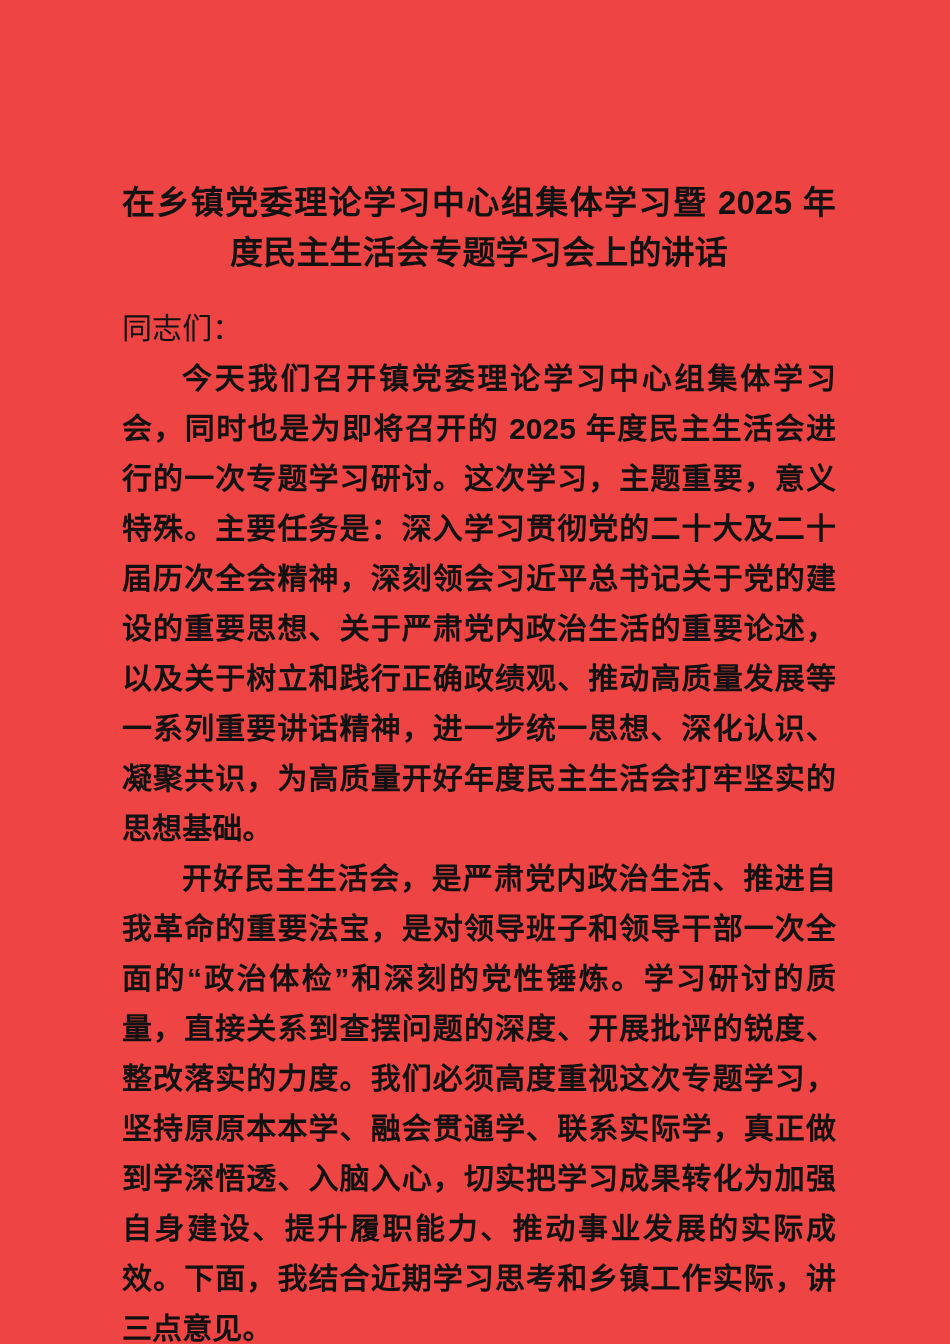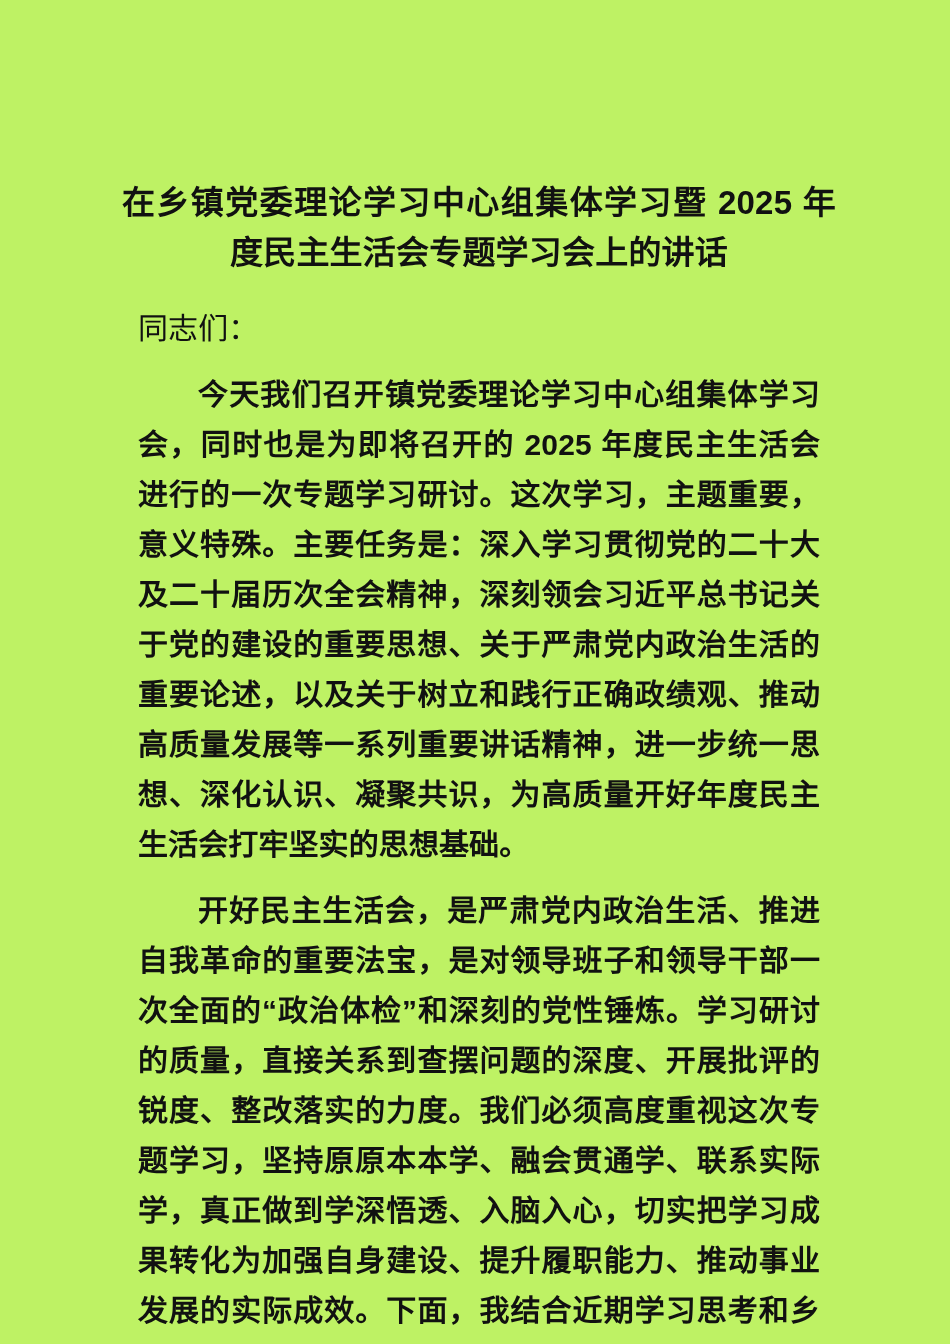--- a/index.html
+++ b/index.html
@@ -7,21 +7,21 @@
     margin: 0;
     padding: 0;
     background: #ffffff;
   }
 
   .page {
     position: relative;
     width: 950px;
     height: 1344px;
     margin: 0 auto;
-    background: #bef264;
+    background: #ef4444;
     box-sizing: border-box;
     overflow: hidden;
     font-family: "Liberation Sans", "DejaVu Sans", sans-serif;
     color: #000000;
   }
 
   .doc-body {
     position: absolute;
     left: 122px;
     top: 178px;
@@ -37,21 +37,21 @@
     letter-spacing: 0.2px;
     margin: 0 0 26px 0;
     color: #111111;
   }
 
   .para {
     font-size: 30px;
     line-height: 50px;
     text-align: justify;
     text-align-last: left;
-    margin: 16px;
+    margin: 0;
     color: #111111;
     letter-spacing: 0.1px;
     word-break: break-all;
   }
 
   .para + .para {
     margin-top: 0;
     font-weight: bold;
   }
 

